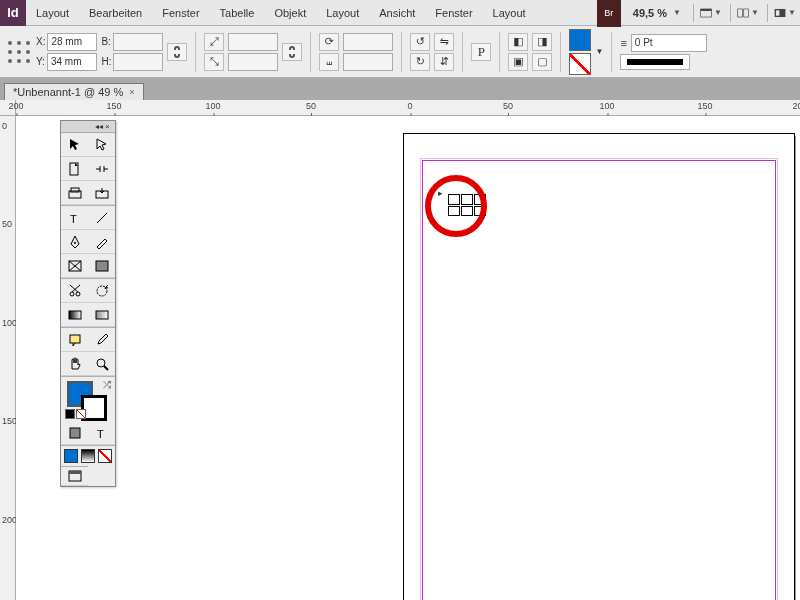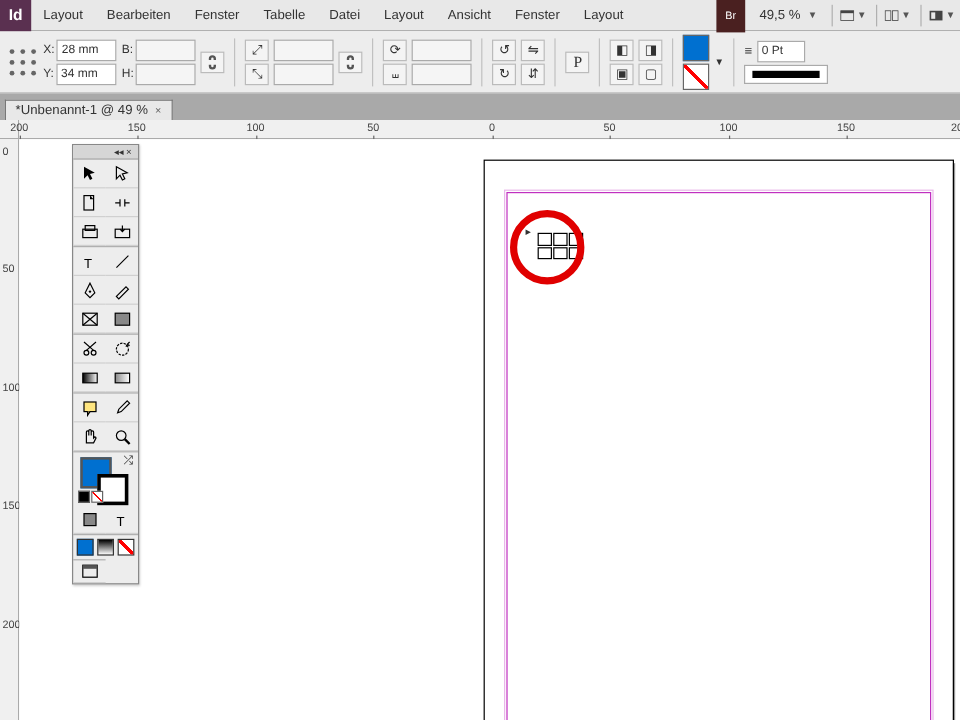--- a/index.html
+++ b/index.html
@@ -4,21 +4,21 @@
 <style>
 * { box-sizing: border-box; margin: 0; padding: 0; font-family: "Segoe UI", Tahoma, sans-serif; font-size: 11px; color: #333; }
 body { background: #fff; width: 800px; height: 600px; overflow: hidden; }
 
 
 .menubar { height: 26px; background: #e8e8e8; display: flex; align-items: center; border-bottom: 1px solid #b0b0b0; }
 .app-icon { width: 26px; height: 26px; background: #5a3050; display: flex; align-items: center; justify-content: center; color: #fff; font-weight: bold; font-size: 13px; }
 .menubar .menu-item { padding: 0 10px; height: 100%; display: flex; align-items: center; cursor: default; }
 .menubar .spacer { flex: 1; }
 .br-btn { width: 24px; height: 28px; background: #4a2020; color: #fff; font-size: 9px; display: flex; align-items: center; justify-content: center; margin: 0 6px; }
-.zoom-display { padding: 0 6px; }
+.zoom-display { padding: 0 6px; font-weight: bold; }
 .menubar .triangle { font-size: 8px; color: #555; padding-right: 8px; }
 .sep { width: 1px; height: 18px; background: #b0b0b0; margin: 0 4px; }
 .micon { width: 24px; height: 18px; display: flex; align-items: center; justify-content: center; margin: 0 2px; }
 .micon svg { width: 18px; height: 14px; }
 .micon .triangle { padding: 0 2px; }
 
 
 .controlbar { height: 52px; background: #ededed; border-bottom: 1px solid #b0b0b0; display: flex; align-items: center; padding: 4px 6px; gap: 4px; }
 .ctl-group { display: flex; align-items: center; gap: 4px; }
 .grid-icon { width: 26px; height: 26px; }
@@ -26,21 +26,21 @@
 .xy-row { display: flex; align-items: center; gap: 2px; }
 .field-label { font-size: 10px; }
 .field { width: 50px; height: 18px; border: 1px solid #aaa; background: #fff; padding: 0 3px; display: flex; align-items: center; font-size: 10px; }
 .field.empty { background: #f5f5f5; }
 .vsep { width: 1px; height: 40px; background: #c0c0c0; margin: 0 4px; }
 .tiny-btn { width: 20px; height: 18px; border: 1px solid #bbb; background: #f4f4f4; display: flex; align-items: center; justify-content: center; }
 .stack2 { display: flex; flex-direction: column; gap: 2px; }
 .swatch { width: 22px; height: 22px; background: #0070d0; border: 1px solid #666; }
 .swatch.red-slash { background: #fff; position: relative; }
 .swatch.red-slash::after { content: ""; position: absolute; left: 0; bottom: 0; right: 0; top: 0; background: linear-gradient(to top right, transparent 45%, red 45%, red 55%, transparent 55%); }
-.stroke-select { width: 40px; height: 18px; border: 1px solid #aaa; background: #fff; display: flex; align-items: center; padding: 0 3px; font-size: 10px; }
+.stroke-select { width: 76px; height: 18px; border: 1px solid #aaa; background: #fff; display: flex; align-items: center; padding: 0 3px; font-size: 10px; }
 .stroke-preview { width: 70px; height: 16px; border: 1px solid #aaa; background: #fff; display: flex; align-items: center; justify-content: center; }
 .stroke-line { width: 56px; height: 6px; background: #000; }
 
 
 .tabbar { height: 22px; background: #a9a9a9; display: flex; align-items: flex-end; padding-left: 4px; }
 .tab { background: #e8e8e8; border: 1px solid #777; border-bottom: none; padding: 2px 8px; display: flex; align-items: center; gap: 6px; font-size: 10px; }
 .tab .x { font-size: 9px; color: #666; }
 
 
 .workspace { position: relative; height: calc(600px - 26px - 52px - 22px); background: #fff; }
@@ -88,21 +88,21 @@
 </style>
 </head>
 <body>
 
 <div class="menubar">
   <div class="app-icon">Id</div>
   <div class="menu-item">Layout</div>
   <div class="menu-item">Bearbeiten</div>
   <div class="menu-item">Fenster</div>
   <div class="menu-item">Tabelle</div>
-  <div class="menu-item">Datei</div>
+  <div class="menu-item">Objekt</div>
   <div class="menu-item">Layout</div>
   <div class="menu-item">Ansicht</div>
   <div class="menu-item">Fenster</div>
   <div class="menu-item">Layout</div>
   <div class="spacer"></div>
   <div class="br-btn">Br</div>
   <div class="zoom-display">49,5 %</div>
   <span class="triangle">▼</span>
   <div class="sep"></div>
   <div class="micon">

